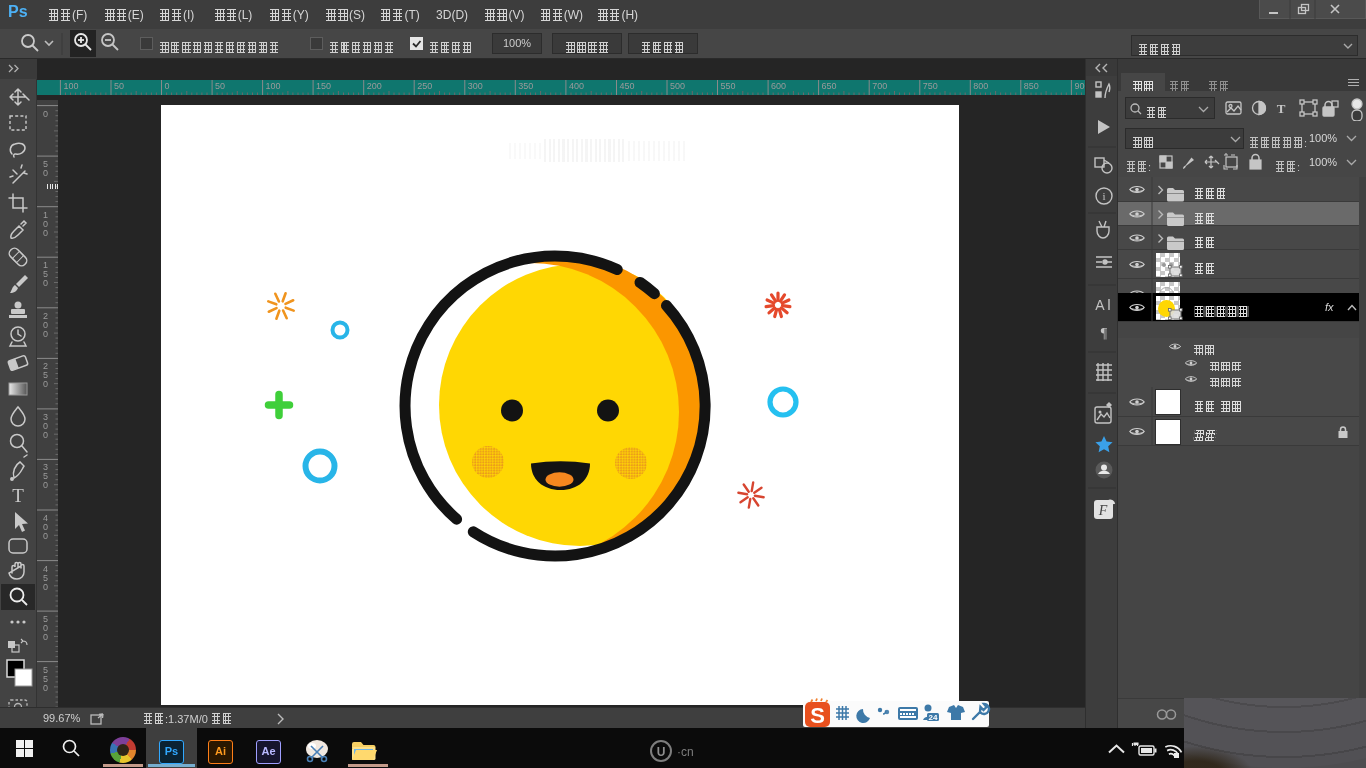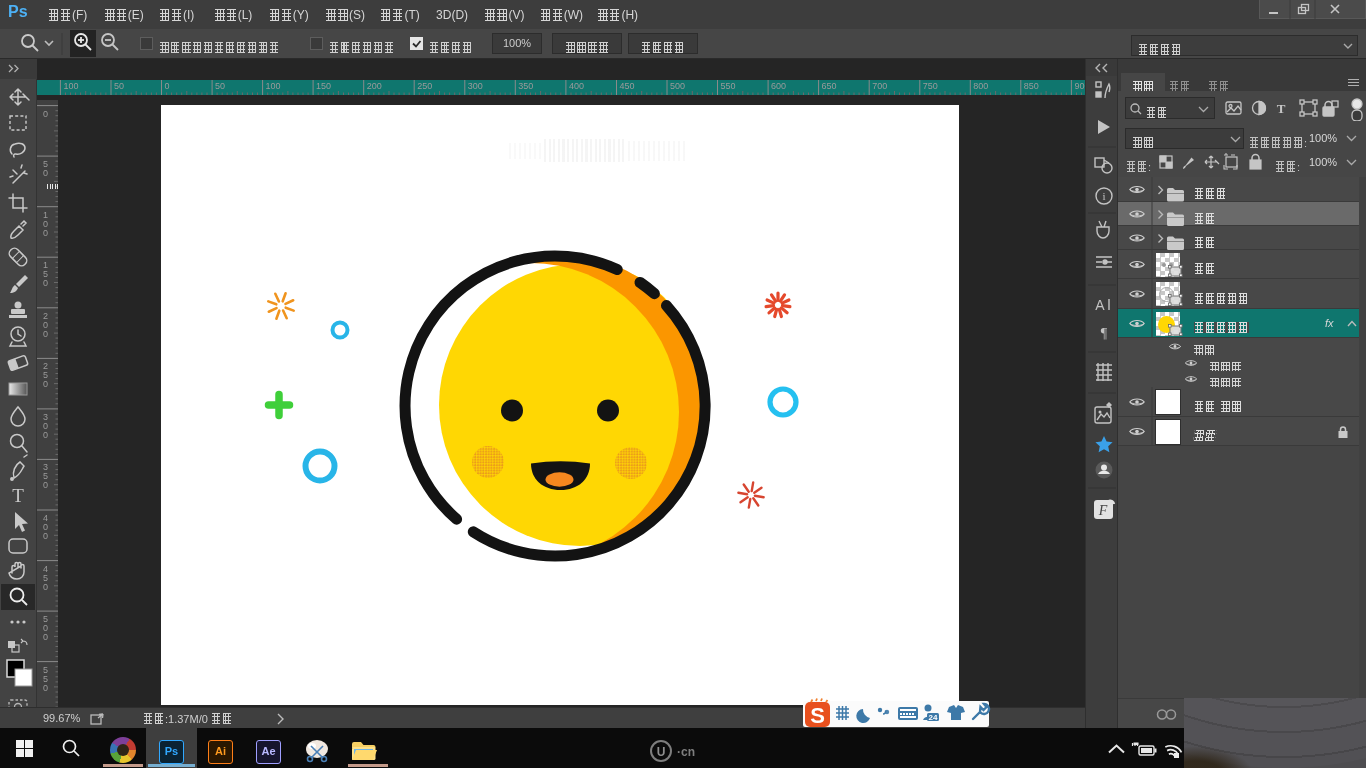--- a/index.html
+++ b/index.html
@@ -850,21 +850,21 @@
 <svg class="ab" style="left:38px;top:3.0px" width="30" height="26">
             <rect x="14" y="14" width="11" height="9" fill="#ddd" opacity="0.9"></rect>
             <rect x="14" y="14" width="11" height="9" fill="none" stroke="#777" stroke-width="1"></rect>
             <rect x="12.5" y="12.5" width="2.6" height="2.6" fill="#fff" stroke="#666" stroke-width="0.8"></rect>
             <rect x="23.5" y="12.5" width="2.6" height="2.6" fill="#fff" stroke="#666" stroke-width="0.8"></rect>
             <rect x="12.5" y="21" width="2.6" height="2.6" fill="#fff" stroke="#666" stroke-width="0.8"></rect>
             <rect x="23.5" y="21" width="2.6" height="2.6" fill="#fff" stroke="#666" stroke-width="0.8"></rect>
           </svg>
 <div class="ab row" style="left:76px;top:9.5px;--b:#484848"><span class="z" style="width:55px;--f:#dedede"></span></div>
         </div>
-<div class="ab" style="left:0;top:132px;width:241px;height:29px;background:#0f766e;border-bottom:1px solid #3a3a3a">
+<div class="ab" style="left:0;top:116px;width:241px;height:29px;background:#000000;border-bottom:1px solid #3a3a3a">
 <svg class="ab" style="left:0;top:0" width="36" height="29">
             <g transform="translate(19,14.5) scale(0.9)" fill="none" stroke="#cfcfcf" stroke-width="1.3">
               <path d="M-8 0 C-4.5 -4.5 4.5 -4.5 8 0 C4.5 4.5 -4.5 4.5 -8 0 Z"></path>
               <circle cx="0" cy="0" r="2" fill="#cfcfcf" stroke="none"></circle>
               <path d="M-8 0 C-4.5 3 4.5 3 8 0" stroke-width="1"></path>
             </g>
             <line x1="34" y1="0" x2="34" y2="29" stroke="#3a3a3a"></line>
           </svg>
 <div class="ab" style="left:38px;top:2.5px;width:24px;height:24px;background:#fff;background-image:conic-gradient(#c8c8c8 25%,#fff 0 50%,#c8c8c8 0 75%,#fff 0);background-size:9px 9px"></div>
           <div class="ab" style="left:38px;top:2.5px;width:24px;height:24px;overflow:hidden">
@@ -991,21 +991,21 @@
     </svg>
     <svg class="ab" style="left:351px;top:740px" width="26" height="22">
 <path d="M1 4 a2 2 0 0 1 2-2 l7 0 l2.5 3 l10 0 a2 2 0 0 1 2 2 l0 1 l-23.5 0 z" fill="#f7d064"></path>
 <rect x="1" y="7" width="23.5" height="13" rx="1.5" fill="#ffe28a"></rect>
 <rect x="3" y="9" width="19" height="9" fill="#6db3e8"></rect>
 <path d="M1 20 l4-10 l21 0 l-4 10 z" fill="#ffd96e"></path>
     </svg>
     <div class="ab" style="left:103px;top:764px;width:40px;height:3px;background:#c49a8a"></div>
     <div class="ab" style="left:348px;top:764px;width:40px;height:3px;background:#c49a8a"></div>
     <div class="ab" style="left:650px;top:740px;width:22px;height:22px;border:2.5px solid #7e7e7e;border-radius:50%;color:#8e8e8e;font-size:12px;font-weight:bold;text-align:center;line-height:21px">U</div>
-<div class="ab" style="left:677px;top:745px;color:#7e7e7e;font-size:12px;font-weight:bold">·cn</div>
+<div class="ab" style="left:677px;top:745px;color:#7e7e7e;font-size:12px;font-weight:normal">·cn</div>
     <svg class="ab" style="left:1105px;top:738px" width="79" height="24">
 <path d="M4 14.5 l7.5-7 l7.5 7" stroke="#e8e8e8" stroke-width="2" fill="none"></path>
 <rect x="34" y="8" width="15" height="9" rx="1.5" stroke="#e8e8e8" stroke-width="1.4" fill="none"></rect>
 <rect x="36" y="10" width="11" height="5" fill="#e8e8e8"></rect>
       <rect x="49.5" y="10.5" width="2" height="4" fill="#e8e8e8"></rect>
 <path d="M30 8 v-3 m2.5 0 v3 m-5-3 v3" stroke="#e8e8e8" stroke-width="1.2"></path>
       <rect x="28.5" y="4.5" width="5" height="2.5" fill="#e8e8e8"></rect>
 <g stroke="#ececec" fill="none" transform="rotate(18 67 16)">
 <path d="M58.5 11.5 a12 12 0 0 1 17 0" stroke-width="1.7"></path>
 <path d="M61.3 14.3 a8 8 0 0 1 11.4 0" stroke-width="1.7"></path>

